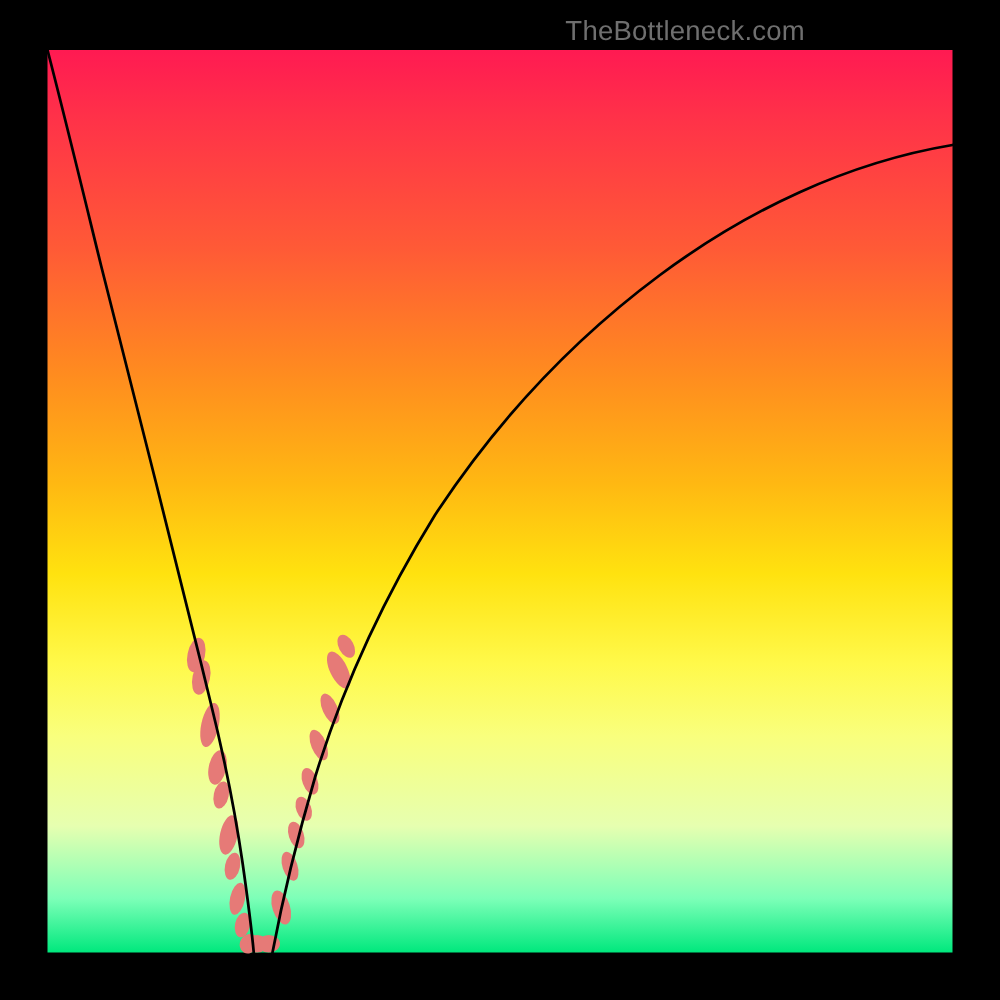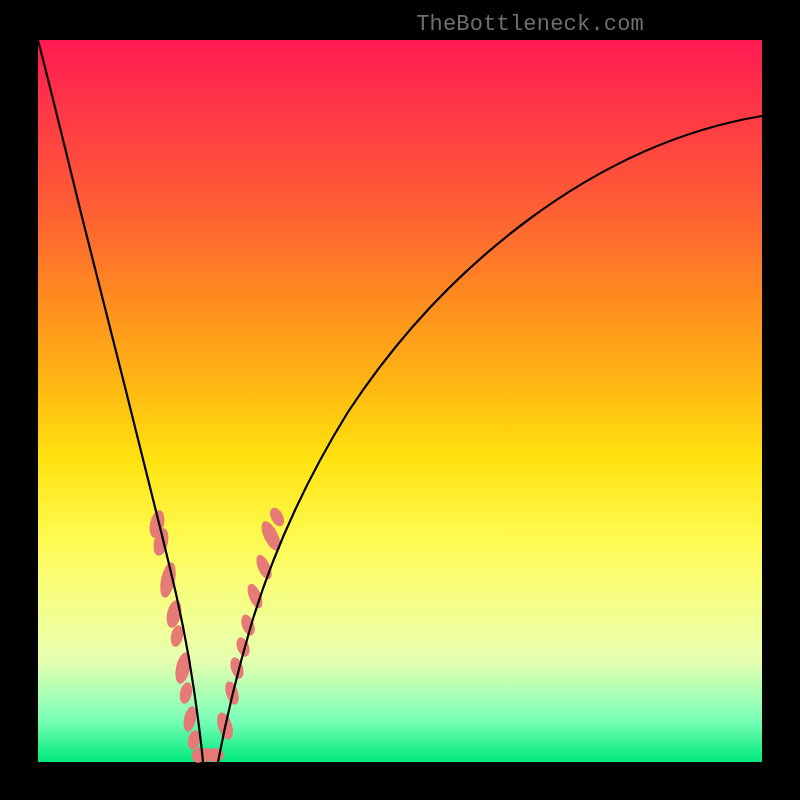--- a/index.html
+++ b/index.html
@@ -8,21 +8,20 @@
     width: 800px;
     height: 800px;
     background: #000;
     font-family: Arial, Helvetica, sans-serif;
     overflow: hidden;
   }
   .stage {
     position: relative;
     width: 684px;
     height: 800px;
-    font-family: Liberation Mono, monospace;
   }
   .gradient-box {
     position: absolute;
     left: 38px;
     top: 40px;
     width: 724px;
     height: 722px;
     background: linear-gradient(
       to bottom,
       #ff1a52 0%,

